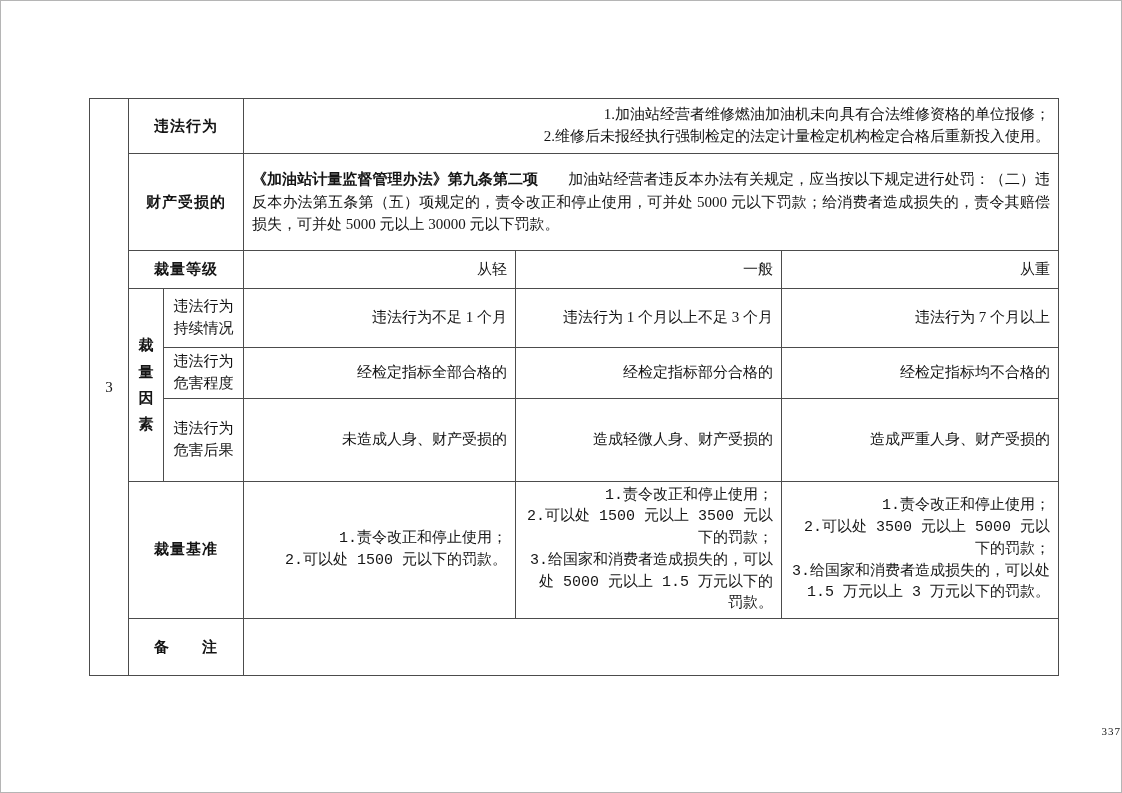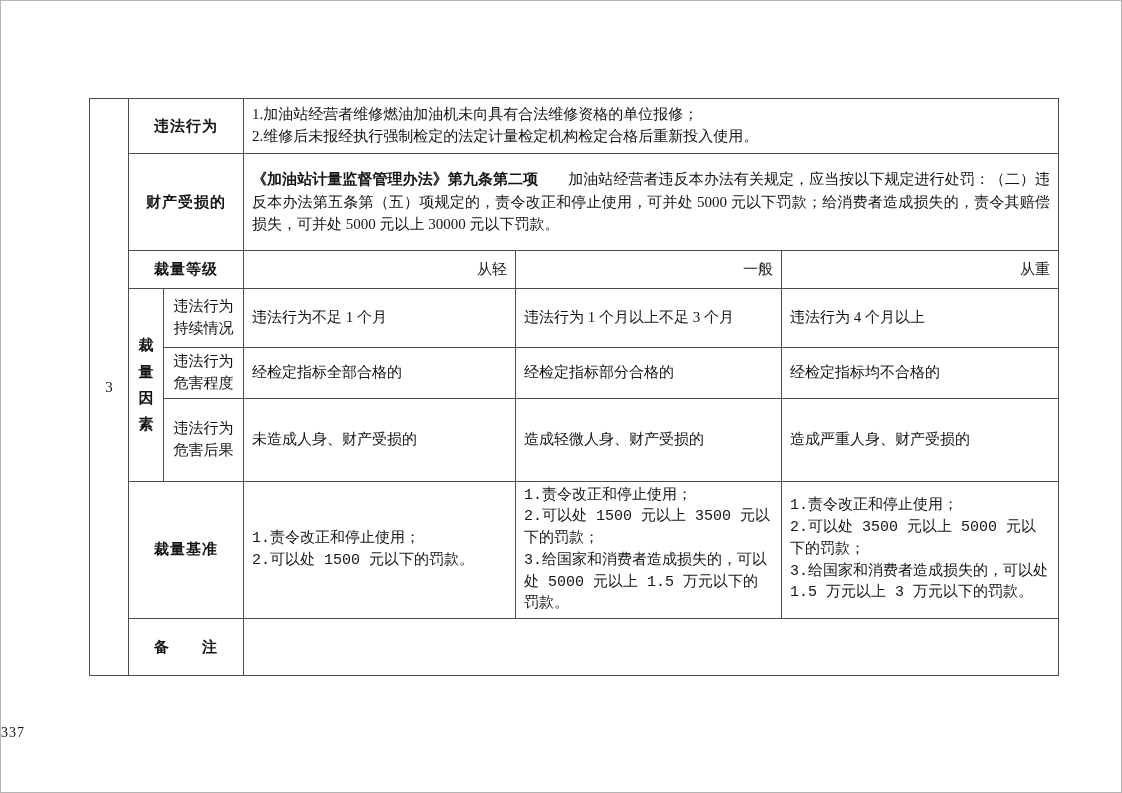--- a/index.html
+++ b/index.html
@@ -53,21 +53,21 @@
     word-break: break-all;
     line-height: 1.75;
   }
   td.sublabel {
     text-align: center;
     white-space: pre-line;
     line-height: 1.45;
     padding: 3px 2px;
   }
   td.content {
-    text-align: left;
+    text-align: right;
     white-space: pre-line;
     line-height: 1.45;
   }
   td.center {
     text-align: right;
   }
   td.top {
     vertical-align: top;
     padding-top: 10px;
     font-family: Liberation Mono, monospace;
@@ -76,22 +76,22 @@
     text-align: justify;
     white-space: normal;
     line-height: 1.5;
   }
   .bold { font-weight: bold; }
   .page-number {
     position: absolute;
     left: 0;
     right: 0;
     top: 724px;
-    text-align: left;
-    font-size: 14px;
+    text-align: right;
+    font-size: 11px;
     letter-spacing: 1px;
   }
 </style>
 </head>
 <body>
 
 <div class="page">
 
   <table class="doc-table">
     <colgroup>
@@ -124,21 +124,21 @@
     </tr>
 
     <tr style="height:59px">
       <td class="vlabel" rowspan="3">
         <div class="stack">裁量因素</div>
       </td>
       <td class="sublabel">违法行为
 持续情况</td>
       <td class="content">违法行为不足 1 个月</td>
       <td class="content">违法行为 1 个月以上不足 3 个月</td>
-      <td class="content">违法行为 4 个月以上</td>
+      <td class="content">违法行为 7 个月以上</td>
     </tr>
 
     <tr style="height:43px">
       <td class="sublabel">违法行为
 危害程度</td>
       <td class="content">经检定指标全部合格的</td>
       <td class="content">经检定指标部分合格的</td>
       <td class="content">经检定指标均不合格的</td>
     </tr>
 

